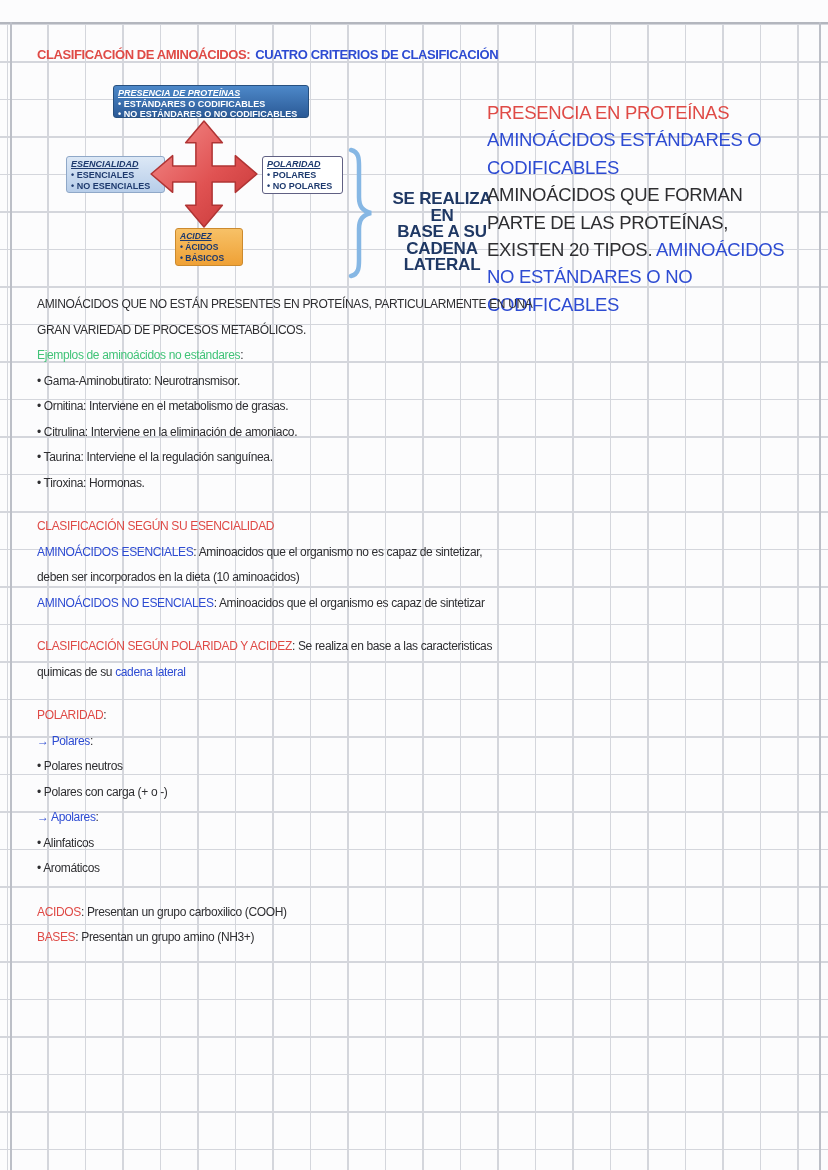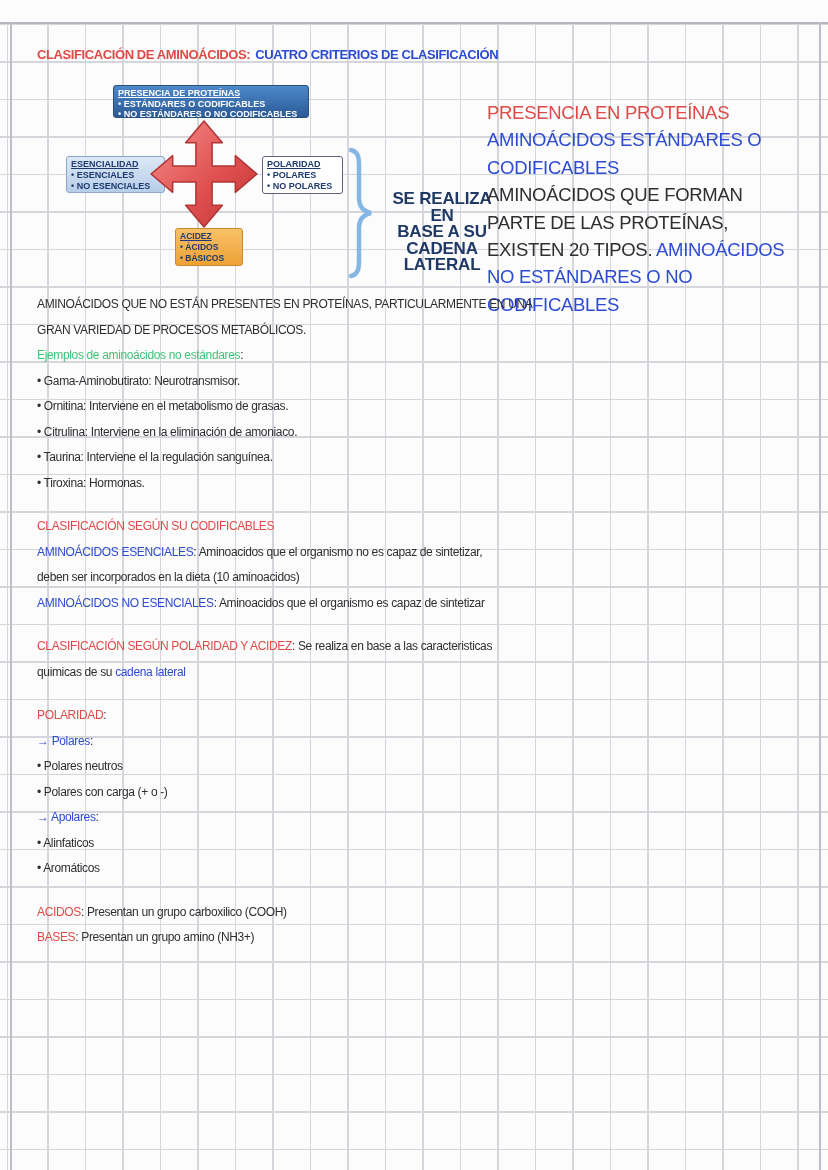--- a/index.html
+++ b/index.html
@@ -19,21 +19,21 @@
   .blue{color:#2d4bd2}
   .green{color:#41c378}
   .dark{color:#2e2e31}
 
   .title{position:absolute;left:37px;top:44px;font-size:13px;font-weight:bold;
          letter-spacing:-0.4px;white-space:nowrap;line-height:22px;}
   .title .sep{padding-right:5px;}
 
   
   .box{position:absolute;border-radius:3px;font-weight:bold;padding:2px 4px;box-sizing:border-box;}
-  .box .bt{text-decoration:underline;display:block;}
+  .box .bt{text-decoration:underline;display:block;font-style:italic;}
   .box .bi{display:block;white-space:nowrap;}
   .box-presencia{left:113px;top:85px;width:196px;height:33px;
     background:linear-gradient(#4d88c9,#2b5a96);border:1px solid #27507f;color:#ffffff;
     font-size:9px;line-height:10.5px;}
   .box-esencialidad{left:66px;top:156px;width:99px;height:37px;
     background:linear-gradient(#dce8f6,#b7cde9);border:1px solid #8fa8c8;color:#1e3a6e;
     font-size:9px;line-height:11px;}
   .box-polaridad{left:262px;top:156px;width:81px;height:38px;
     background:#ffffff;border:1.5px solid #606083;color:#1e3a6e;
     font-size:9px;line-height:11px;}
@@ -132,21 +132,21 @@
     <div class="ln dark">GRAN VARIEDAD DE PROCESOS METABÓLICOS.</div>
     <div class="ln"><span class="green">Ejemplos de aminoácidos no estándares</span><span class="dark">:</span></div>
     <div class="ln dark">• Gama-Aminobutirato: Neurotransmisor.</div>
     <div class="ln dark">• Ornitina: Interviene en el metabolismo de grasas.</div>
     <div class="ln dark">• Citrulina: Interviene en la eliminación de amoniaco.</div>
     <div class="ln dark">• Taurina: Interviene el la regulación sanguínea.</div>
     <div class="ln dark">• Tiroxina: Hormonas.</div>
 
     <div class="sp"></div>
 
-    <div class="ln red">CLASIFICACIÓN SEGÚN SU CODIFICABLES</div>
+    <div class="ln red">CLASIFICACIÓN SEGÚN SU ESENCIALIDAD</div>
     <div class="ln"><span class="blue">AMINOÁCIDOS ESENCIALES</span><span class="dark">: Aminoacidos que el organismo no es capaz de sintetizar,</span></div>
     <div class="ln dark">deben ser incorporados en la dieta (10 aminoacidos)</div>
     <div class="ln"><span class="blue">AMINOÁCIDOS NO ESENCIALES</span><span class="dark">: Aminoacidos que el organismo es capaz de sintetizar</span></div>
 
     <div class="sp"></div>
 
     <div class="ln"><span class="red">CLASIFICACIÓN SEGÚN POLARIDAD Y ACIDEZ</span><span class="dark">: Se realiza en base a las caracteristicas</span></div>
     <div class="ln"><span class="dark">quimicas de su </span><span class="blue">cadena lateral</span></div>
 
     <div class="sp"></div>

